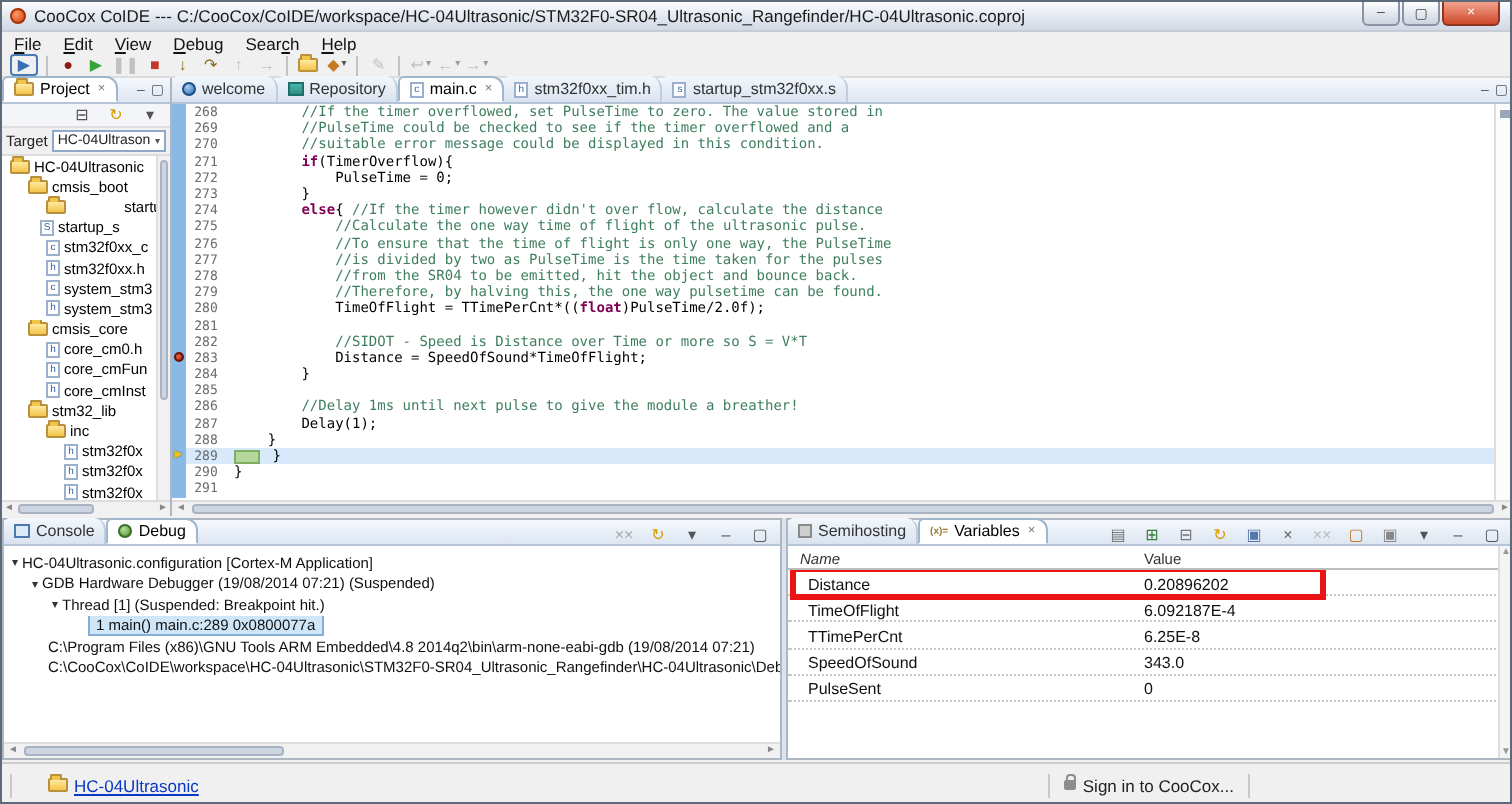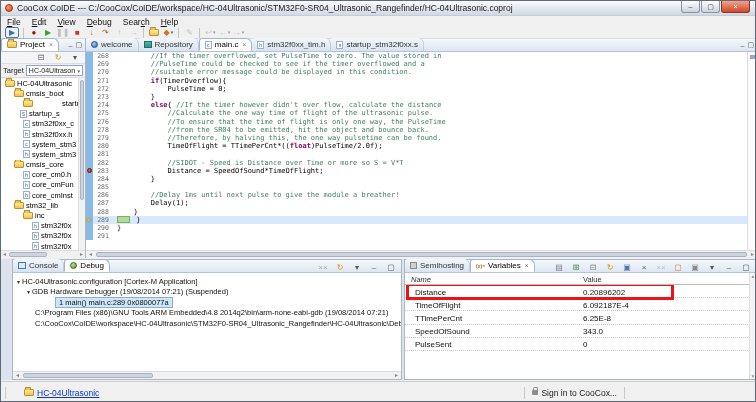--- a/index.html
+++ b/index.html
@@ -92,21 +92,21 @@
   .bpdot{position:absolute;left:1px;top:1.5px;width:5px;height:5px;border-radius:50%;
          background:radial-gradient(circle at 35% 35%,#e0694f,#9b1e0f);border:1px solid #6b1208;}
   .iparrow{position:absolute;left:0;top:0;font-size:6.5px;color:#f0c414;text-shadow:0 0 1px #7a6400;z-index:2;}
   .greenbox{display:inline-block;width:13px;height:7px;background:#b4d79b;border:1px solid #7fae62;
             vertical-align:middle;margin-right:2px;}
   #overview{width:10px;flex:none;border-left:1px solid #ddd;background:#fcfcfc;position:relative;}
   .ovm{position:absolute;top:3px;left:2px;width:5px;height:4px;background:#9aa7b8;}
 
   
   #bottom{position:absolute;top:258px;left:0;width:756px;height:121px;display:flex;gap:2px;background:#dde3ec;}
-  #dbgpanel{width:390px;flex:none;background:#fff;border:1px solid #aeb6c2;display:flex;flex-direction:column;margin-left:11px;}
+  #dbgpanel{width:390px;flex:none;background:#fff;border:1px solid #aeb6c2;display:flex;flex-direction:column;}
   #dbgtree{flex:1;overflow:hidden;font-size:7.5px;padding-top:3px;color:#111;}
   .drow{height:10.5px;display:flex;align-items:center;white-space:nowrap;overflow:hidden;}
   .exp{font-size:6px;color:#333;margin-right:2px;flex:none;}
   .dsel{background:#cfe6f8;border:1px solid #86aed6;padding:0 3px;}
   #varpanel{flex:1;min-width:0;background:#fff;border:1px solid #aeb6c2;display:flex;flex-direction:column;position:relative;}
   .vicons{display:flex;gap:3px;align-items:center;font-size:7px;color:#555;}
   .vhead{height:12px;flex:none;position:relative;border-bottom:1px solid #bdbdbd;font-size:7.5px;color:#333;}
   .vh-name{position:absolute;left:6px;top:2px;font-style:italic;}
   .vh-value{position:absolute;left:178px;top:2px;}
   #vrows{flex:1;position:relative;overflow:hidden;}
@@ -394,20 +394,25 @@
               <span class="num">275</span>
               <span class="ct"><span class="sc">            //Calculate the one way time of flight of the </span><span class="sc su">ultrasonic</span><span class="sc"> pulse.</span></span>
             </div>
             <div class="cl">
               <span class="ann"></span>
               <span class="num">276</span>
               <span class="ct"><span class="sc">            //To ensure that the time of flight is only one way, the PulseTime</span></span>
             </div>
             <div class="cl">
               <span class="ann"></span>
+              <span class="num">277</span>
+              <span class="ct"><span class="sc">            //is divided by two as PulseTime is the time taken for the pulses</span></span>
+            </div>
+            <div class="cl">
+              <span class="ann"></span>
               <span class="num">278</span>
               <span class="ct"><span class="sc">            //from the SR04 to be emitted, hit the object and bounce back.</span></span>
             </div>
             <div class="cl">
               <span class="ann"></span>
               <span class="num">279</span>
               <span class="ct"><span class="sc">            //Therefore, by halving this, the one way </span><span class="sc su">pulsetime</span><span class="sc"> can be found.</span></span>
             </div>
             <div class="cl">
               <span class="ann"></span>
@@ -518,20 +523,24 @@
           </div>
       </div>
       <div id="dbgtree">
           <div class="drow" style="padding-left: 4px;">
             <span class="exp">▾</span>
             <span>HC-04Ultrasonic.configuration [Cortex-M Application]</span>
           </div>
           <div class="drow" style="padding-left: 14px;">
             <span class="exp">▾</span>
             <span>GDB Hardware Debugger (19/08/2014 07:21) (Suspended)</span>
+          </div>
+          <div class="drow" style="padding-left: 24px;">
+            <span class="exp">▾</span>
+            <span>Thread [1] (Suspended: Breakpoint hit.)</span>
           </div>
           <div class="drow" style="padding-left: 42px;">
             <span class="dsel">1 main() main.c:289 0x0800077a</span>
           </div>
           <div class="drow" style="padding-left: 22px;">
             <span>C:\Program Files (x86)\GNU Tools ARM Embedded\4.8 2014q2\bin\arm-none-eabi-gdb (19/08/2014 07:21)</span>
           </div>
           <div class="drow" style="padding-left: 22px;">
             <span>C:\CooCox\CoIDE\workspace\HC-04Ultrasonic\STM32F0-SR04_Ultrasonic_Rangefinder\HC-04Ultrasonic\Debug\bin\HC</span>
           </div>

